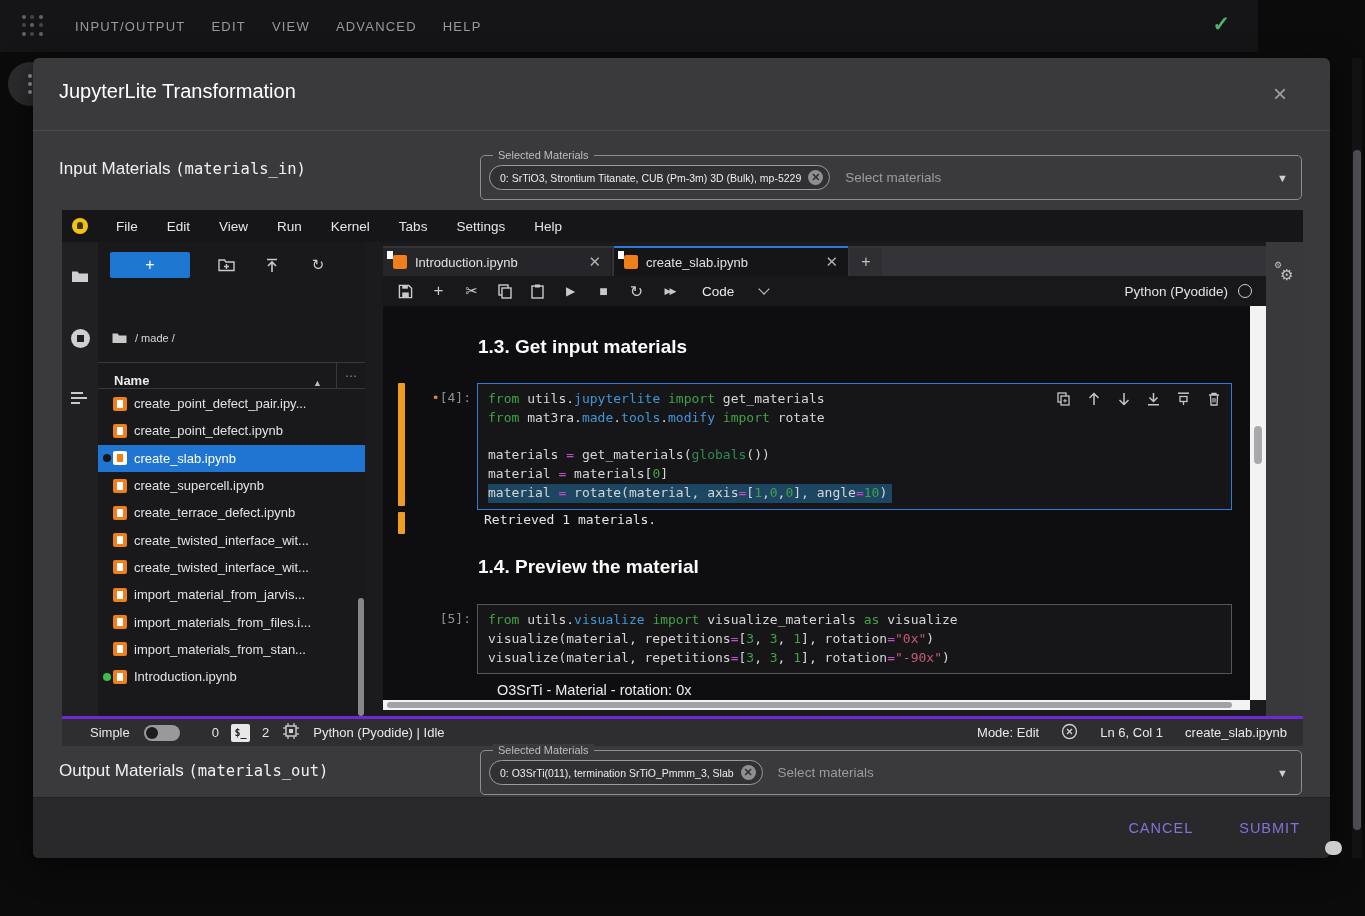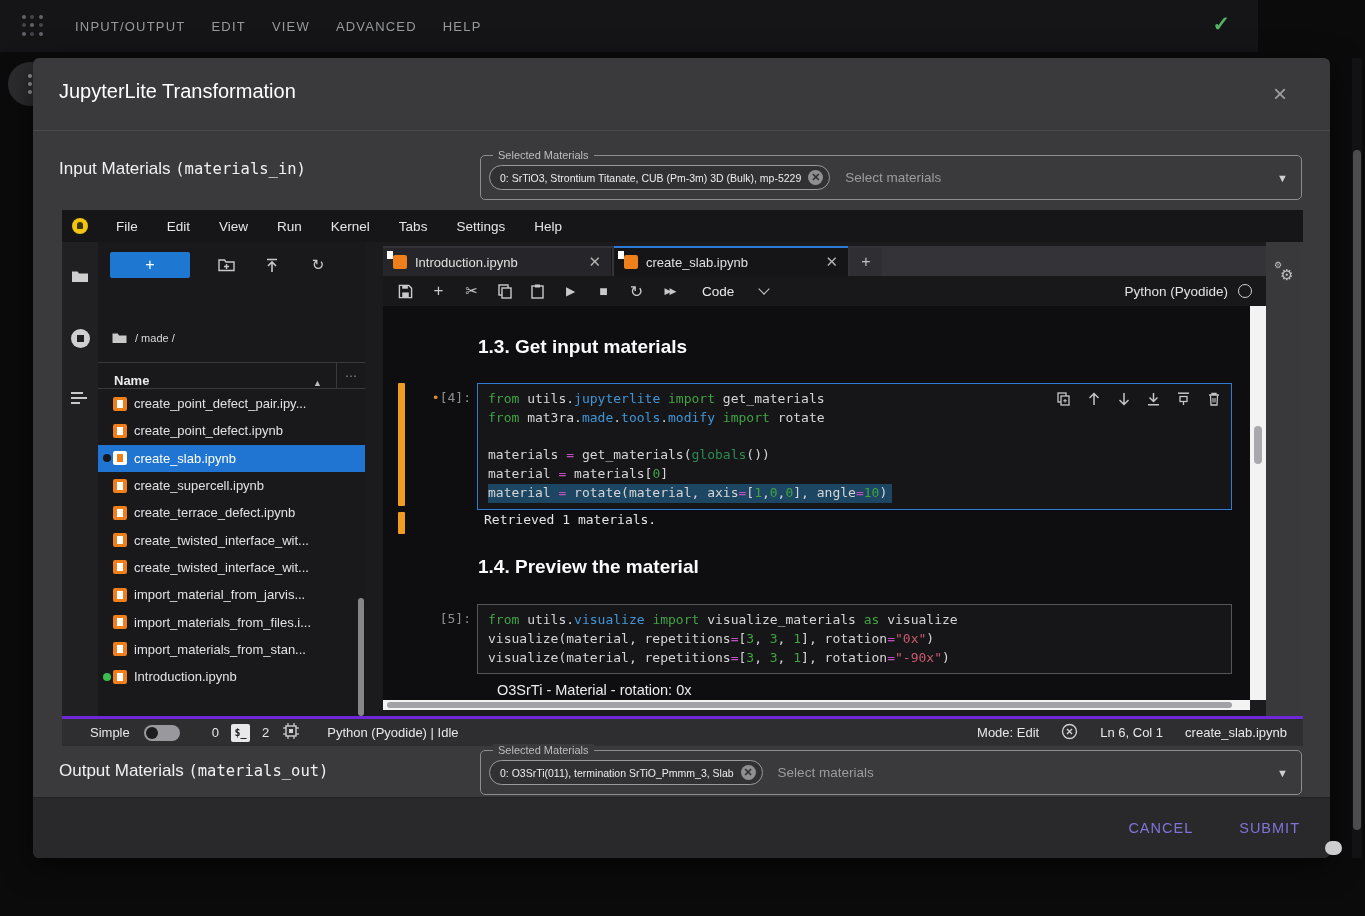--- a/index.html
+++ b/index.html
@@ -134,21 +134,21 @@
 
   
   .jstatus { position:absolute; left:0; top:506px; width:100%; height:30px; background:#2e2e30; border-top:3px solid #6d28d9; display:flex; align-items:center; font-size:13px; color:#e8e8e8; }
   .jstatus .left { display:flex; align-items:center; margin-left:28px; }
   .toggle { width:36px; height:16px; border-radius:8px; background:#99999d; position:relative; margin-left:14px; cursor:pointer; }
   .toggle .knob { position:absolute; left:2px; top:2px; width:12px; height:12px; border-radius:50%; background:#1c1c1e; }
   .stat-num { margin-left:32px; }
   .term-badge { margin-left:12px; width:19px; height:18px; background:#e8e8e8; border-radius:2px; color:#222; font-family:"DejaVu Sans Mono",monospace; font-size:10px; font-weight:bold; display:flex; align-items:center; justify-content:center; }
   .stat-num2 { margin-left:12px; }
   .cpu { margin-left:14px; }
-  .kstat { margin-left:28px; }
+  .kstat { margin-left:14px; }
   .jstatus .right { margin-left:auto; display:flex; align-items:center; gap:22px; padding-right:16px; }
 </style>
 </head>
 <body>
 
 <div class="screen">
 
   <div class="topbar">
     <div class="app-logo">
       <i></i>

